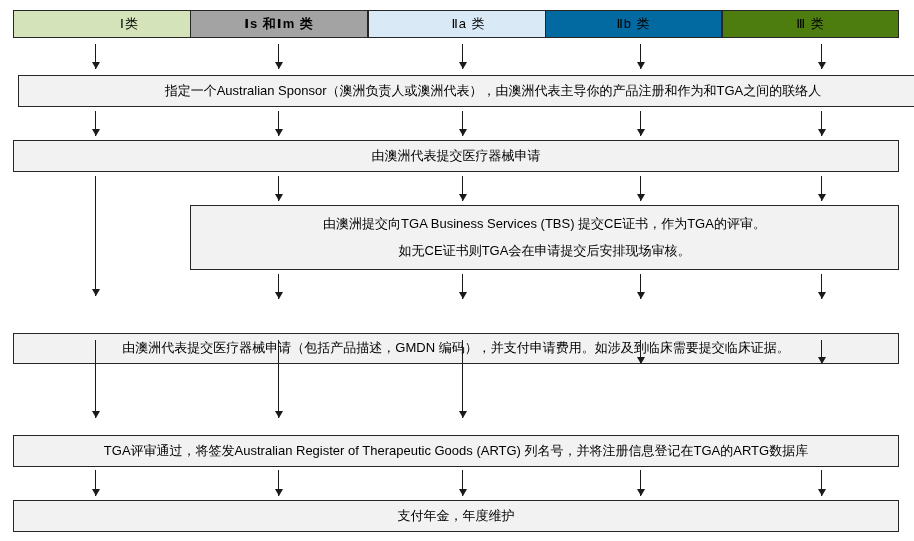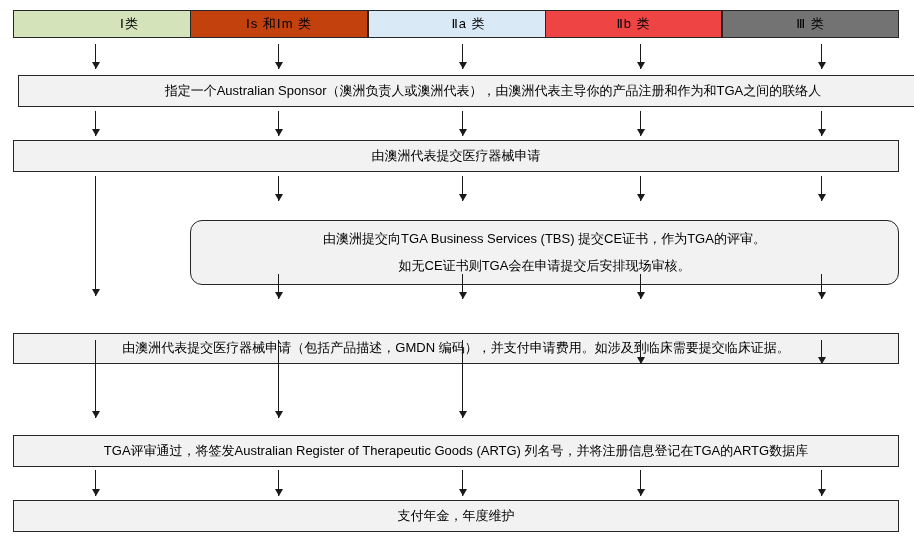--- a/index.html
+++ b/index.html
@@ -24,24 +24,24 @@
     content:"";position:absolute;left:-4px;bottom:0;width:0;height:0;
     border:4px solid transparent;border-top:7px solid #1a1a1a;border-bottom:none;
   }
 </style>
 </head>
 <body>
 
 <div class="canvas">
 
   <div class="class-box" style="left: 13px; width: 175px; background-color: rgb(213, 227, 187); padding-left: 28px;">Ⅰ类</div>
-  <div class="class-box" style="left: 190px; width: 176px; background-color: #c2410c;">Ⅰs 和Ⅰm 类</div>
+  <div class="class-box" style="left: 190px; width: 176px; background-color: #a3a3a3; font-weight: bold;">Ⅰs 和Ⅰm 类</div>
   <div class="class-box" style="left: 368px; width: 175px; background-color: rgb(218, 233, 246); padding-left: 12px;">Ⅱa 类</div>
-  <div class="class-box" style="left: 545px; width: 175px; background-color: #ef4444;">Ⅱb 类</div>
-  <div class="class-box" style="left: 722px; width: 175px; background-color: #737373;">Ⅲ 类</div>
+  <div class="class-box" style="left: 545px; width: 175px; background-color: #0369a1;">Ⅱb 类</div>
+  <div class="class-box" style="left: 722px; width: 175px; background-color: #4d7c0f;">Ⅲ 类</div>
 
   <i class="arrow" style="left:95px;top:44px;height:25px"></i>
   <i class="arrow" style="left:278px;top:44px;height:25px"></i>
   <i class="arrow" style="left:462px;top:44px;height:25px"></i>
   <i class="arrow" style="left:640px;top:44px;height:25px"></i>
   <i class="arrow" style="left:821px;top:44px;height:25px"></i>
 
   <div class="pbox" style="left:18px;top:75px;width:884px;height:30px;padding-left:32px;">指定一个Australian Sponsor（澳洲负责人或澳洲代表），由澳洲代表主导你的产品注册和作为和TGA之间的联络人</div>
 
   <i class="arrow" style="left:95px;top:111px;height:25px"></i>
@@ -51,21 +51,21 @@
   <i class="arrow" style="left:821px;top:111px;height:25px"></i>
 
   <div class="pbox" style="left:13px;top:140px;width:884px;height:30px;">由澳洲代表提交医疗器械申请</div>
 
   <i class="arrow" style="left:95px;top:176px;height:120px"></i>
   <i class="arrow" style="left:278px;top:176px;height:25px"></i>
   <i class="arrow" style="left:462px;top:176px;height:25px"></i>
   <i class="arrow" style="left:640px;top:176px;height:25px"></i>
   <i class="arrow" style="left:821px;top:176px;height:25px"></i>
 
-  <div class="pbox two-line" style="left:190px;top:220px;width:707px;height:63px;border-radius:12px;">
+  <div class="pbox two-line" style="left:190px;top:205px;width:707px;height:63px;">
     <span>由澳洲提交向TGA Business Services (TBS) 提交CE证书，作为TGA的评审。</span>
     <span>如无CE证书则TGA会在申请提交后安排现场审核。</span>
   </div>
 
   <i class="arrow" style="left:278px;top:274px;height:25px"></i>
   <i class="arrow" style="left:462px;top:274px;height:25px"></i>
   <i class="arrow" style="left:640px;top:274px;height:25px"></i>
   <i class="arrow" style="left:821px;top:274px;height:25px"></i>
 
   <div class="pbox" style="left:13px;top:305px;width:884px;height:29px;margin-top:28px;">由澳洲代表提交医疗器械申请（包括产品描述，GMDN 编码），并支付申请费用。如涉及到临床需要提交临床证据。</div>

